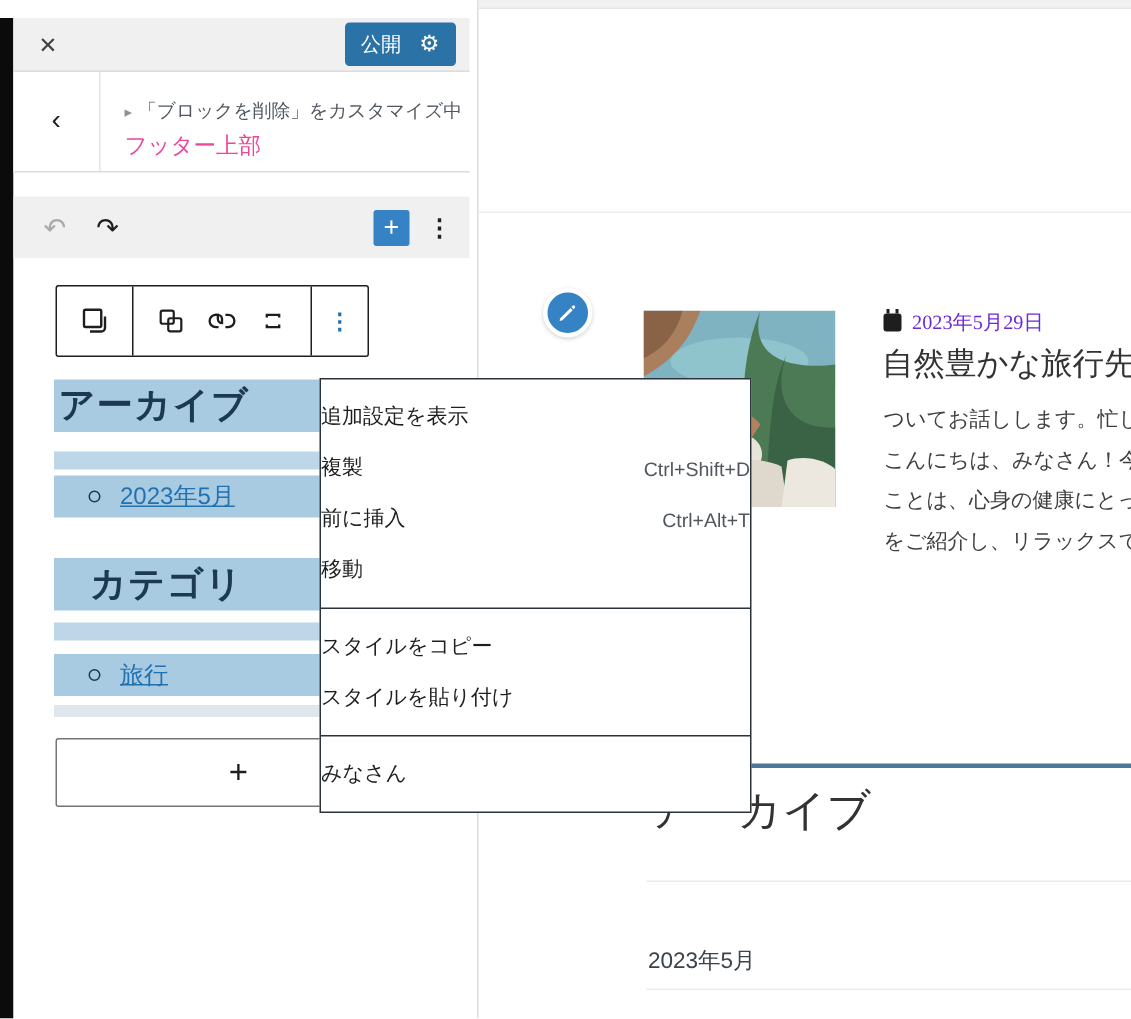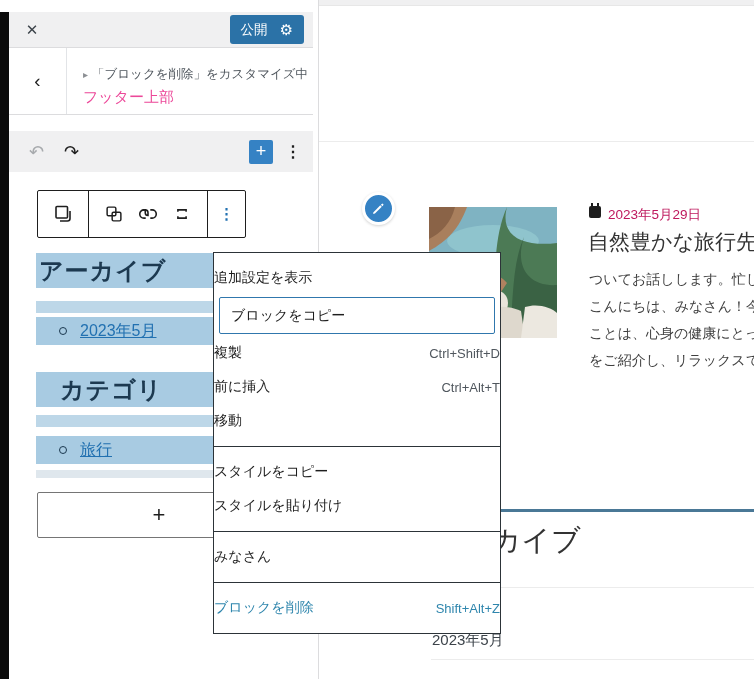--- a/index.html
+++ b/index.html
@@ -64,22 +64,22 @@
   
   .preview{ position:absolute; left:318px; top:0; width:436px; height:679px; background:#fff;
             border-left:1px solid #dcdcde; }
   .preview-topstrip{ position:absolute; left:0; top:0; width:100%; height:6px; background:#f0f0f1;
                      border-bottom:1px solid #e7e7e7; }
   .hline{ position:absolute; height:1px; background:#ececec; }
   .edit-bubble{ position:absolute; left:43px; top:192px; width:33px; height:33px; border-radius:50%;
                 background:#3582c4; border:3px solid #fff; box-shadow:0 1px 3px rgba(0,0,0,.18);
                 display:flex; align-items:center; justify-content:center; cursor:pointer; }
   .post-image{ position:absolute; left:110px; top:207px; width:128px; height:131px; overflow:hidden; }
-  .post-meta{ position:absolute; left:270px; top:206px; display:flex; align-items:flex-start; gap:7px;
-              font-size:13.5px; color:#be185d; white-space:nowrap; }
+  .post-meta{ position:absolute; left:270px; top:206px; display:flex; align-items:center; gap:7px;
+              font-size:13.5px; color:#6d28d9; white-space:nowrap;font-family:Liberation Serif, serif; }
   .cal-icon{ width:12px; height:12px; background:#1e1e1e; border-radius:2px; position:relative; flex:none; }
   .cal-icon:before{ content:""; position:absolute; left:2px; top:-3px; width:2px; height:3px; background:#1e1e1e; }
   .cal-icon:after{ content:""; position:absolute; right:2px; top:-3px; width:2px; height:3px; background:#1e1e1e; }
   .post-title{ position:absolute; left:269px; top:228px; width:170px; font-size:21px; color:#333;
                white-space:nowrap; overflow:visible; }
   .post-body{ position:absolute; left:270px; top:266px; width:166px; font-size:14px; line-height:27px;
               color:#3f3f3f; }
   .post-body div{ white-space:nowrap; }
 
   .footer-sep{ position:absolute; left:112px; top:509px; width:324px; height:3px; background:#4a7896; }
@@ -226,23 +226,20 @@
     <div class="hline" style="top:587px; left:112px; width:324px;"></div>
     <div class="footer-link">2023年5月</div>
     <div class="hline" style="top:659px; left:112px; width:324px;"></div>
   </div>
 
   <div class="menu">
     <div class="menu-group">
       <div class="menu-item">
         <span>追加設定を表示</span>
       </div>
-      <div class="menu-item focused">
-        <span>ブロックをコピー</span>
-      </div>
       <div class="menu-item">
         <span>複製</span>
         <span class="shortcut">Ctrl+Shift+D</span>
       </div>
       <div class="menu-item">
         <span>前に挿入</span>
         <span class="shortcut">Ctrl+Alt+T</span>
       </div>
       <div class="menu-item">
         <span>移動</span>
@@ -254,21 +251,15 @@
       </div>
       <div class="menu-item">
         <span>スタイルを貼り付け</span>
       </div>
     </div>
     <div class="menu-group">
       <div class="menu-item">
         <span>みなさん</span>
       </div>
     </div>
-    <div class="menu-group">
-      <div class="menu-item danger">
-        <span>ブロックを削除</span>
-        <span class="shortcut">Shift+Alt+Z</span>
-      </div>
-    </div>
   </div>
 
 </div>
 
 </body></html>

